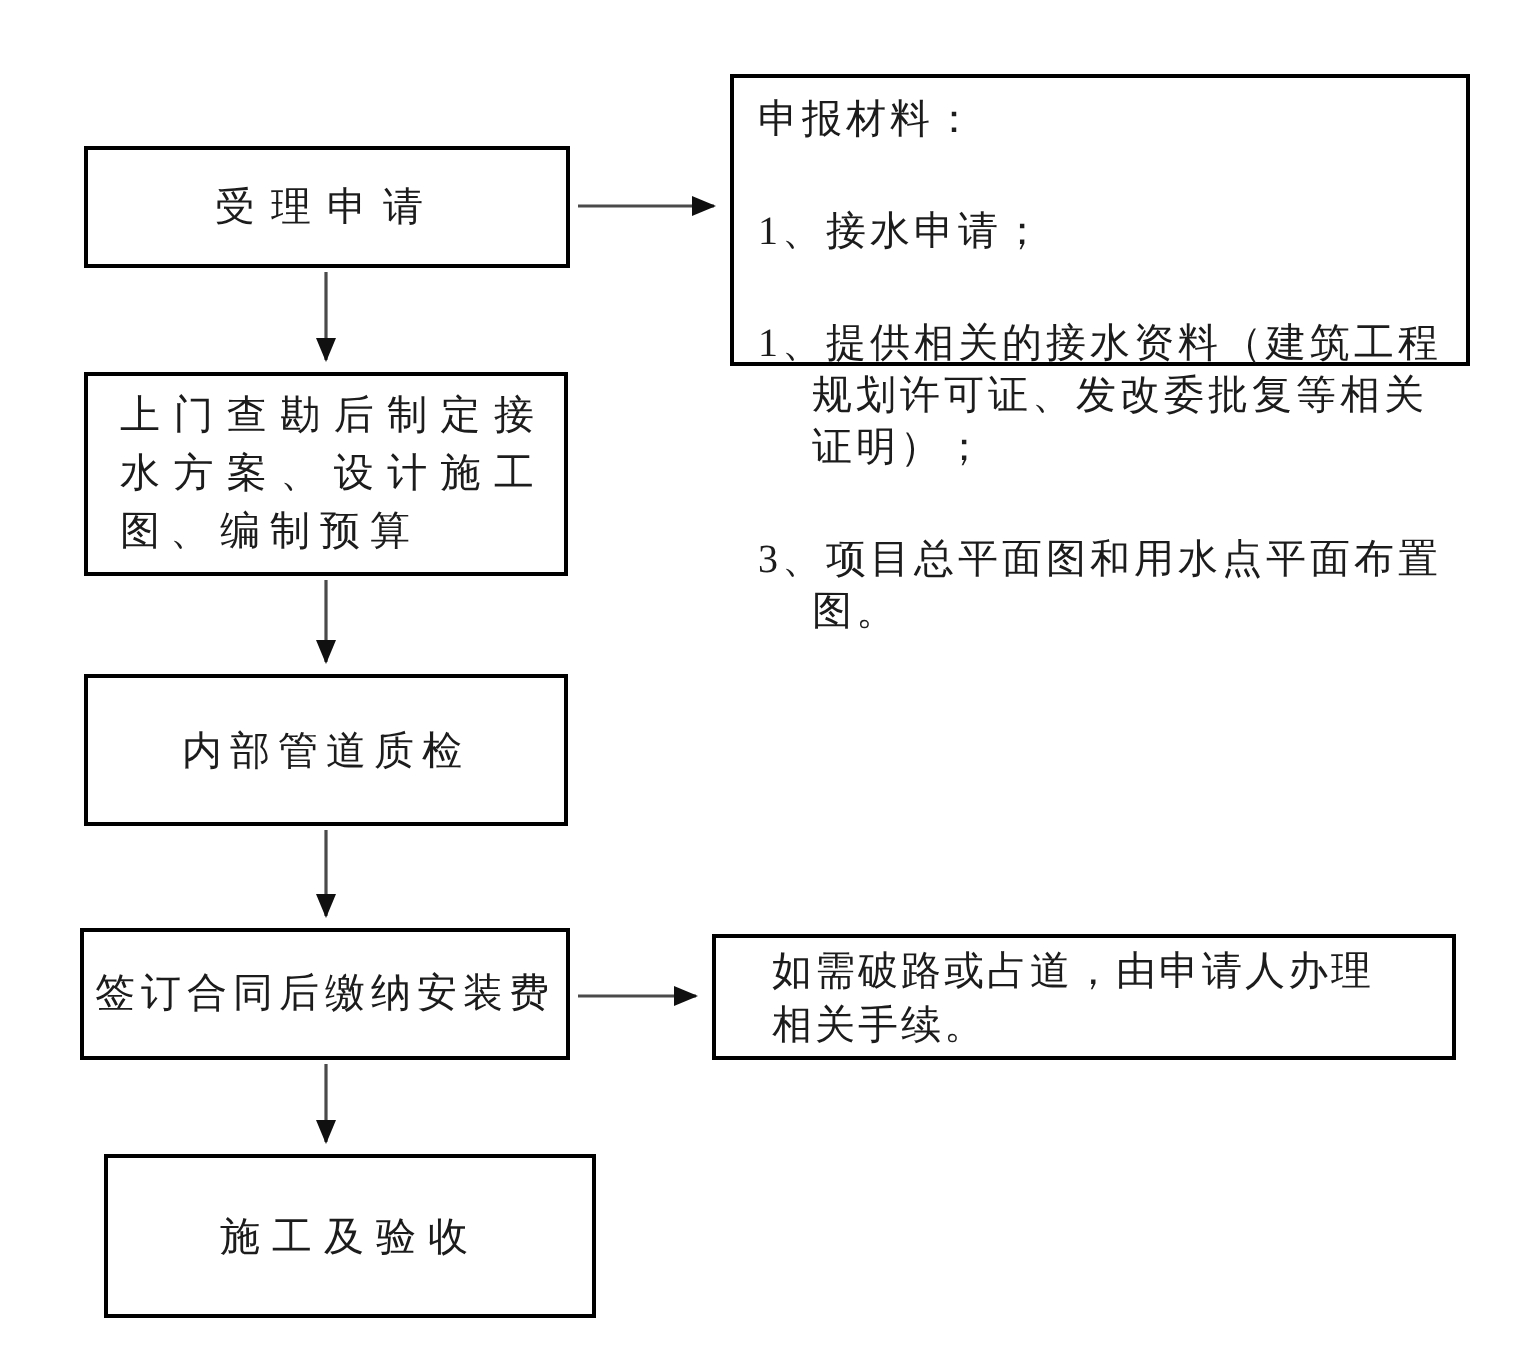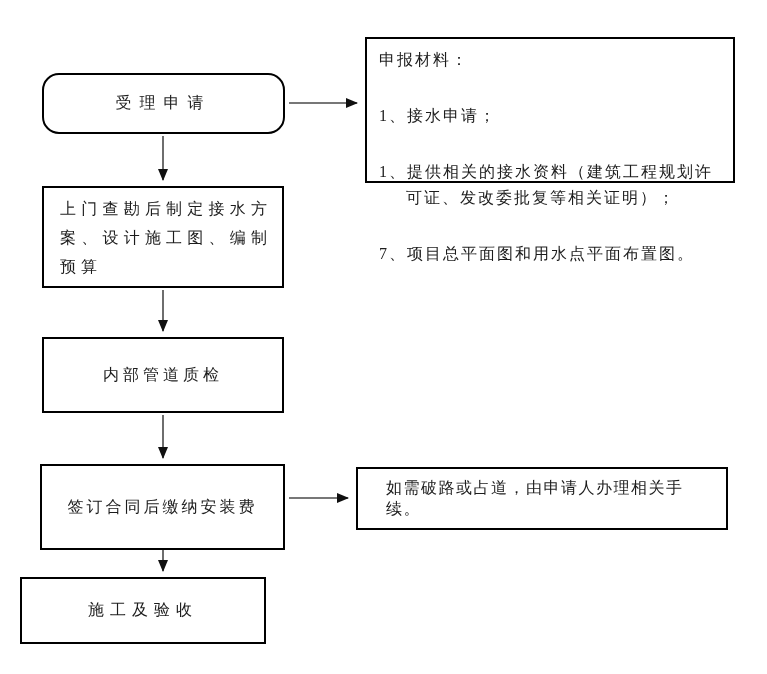--- a/index.html
+++ b/index.html
@@ -22,21 +22,21 @@
     top: 0;
     width: 767px;
     height: 674px;
     pointer-events: none;
   }
   .box {
     position: absolute;
     box-sizing: border-box;
     border: 2px solid #000000;
     background: #ffffff;
-    font-size: 16px;
+    font-size: 20px;
   }
   .step {
     display: flex;
     align-items: center;
     justify-content: center;
     text-align: center;
   }
   .step-multiline {
     display: block;
     text-align: justify;
@@ -82,44 +82,44 @@
       </marker>
     </defs>
     <line x1="289" y1="103" x2="357" y2="103" stroke="#4a4a4a" stroke-width="1.6" marker-end="url(#ah)"></line>
     <line x1="163" y1="136" x2="163" y2="180" stroke="#4a4a4a" stroke-width="1.6" marker-end="url(#ah)"></line>
     <line x1="163" y1="290" x2="163" y2="331" stroke="#4a4a4a" stroke-width="1.6" marker-end="url(#ah)"></line>
     <line x1="163" y1="415" x2="163" y2="458" stroke="#4a4a4a" stroke-width="1.6" marker-end="url(#ah)"></line>
     <line x1="289" y1="498" x2="348" y2="498" stroke="#4a4a4a" stroke-width="1.6" marker-end="url(#ah)"></line>
     <line x1="163" y1="532" x2="163" y2="571" stroke="#4a4a4a" stroke-width="1.6" marker-end="url(#ah)"></line>
   </svg>
 
-  <div class="box step" style="left:42px; top:73px; width:243px; height:61px; letter-spacing:8px;border-radius:17px;">
+  <div class="box step" style="left:42px; top:73px; width:243px; height:61px; letter-spacing:8px;">
     <span>受理申请</span>
   </div>
 
   <div class="box note-materials" style="left:365px; top:37px; width:370px; height:146px;">
     <div>申报材料：</div>
     <div class="note-line-hang">1、接水申请；</div>
     <div class="note-line-hang">1、提供相关的接水资料（建筑工程规划许可证、发改委批复等相关证明）；</div>
-    <div class="note-line-hang">7、项目总平面图和用水点平面布置图。</div>
+    <div class="note-line-hang">3、项目总平面图和用水点平面布置图。</div>
   </div>
 
   <div class="box step" style="left:42px; top:337px; width:242px; height:76px; letter-spacing:4px;">
     <span>内部管道质检</span>
   </div>
 
   <div class="box step-multiline" style="left:42px; top:186px; width:242px; height:102px;">
     <span>上门查勘后制定接水方案、设计施工图、编制预算</span>
   </div>
 
-  <div class="box step-twoline" style="left:40px; top:464px; width:245px; height:86px;">
+  <div class="box step-twoline" style="left:40px; top:464px; width:245px; height:66px;">
     <span>签订合同后缴纳安装费</span>
   </div>
 
   <div class="box note-road" style="left:356px; top:467px; width:372px; height:63px;">
     <span>如需破路或占道，由申请人办理相关手续。</span>
   </div>
 
-  <div class="box step" style="left:20px; top:577px; width:246px; height:67px; letter-spacing:6px;">
+  <div class="box step" style="left:52px; top:577px; width:246px; height:82px; letter-spacing:6px;">
     <span>施工及验收</span>
   </div>
 
 </div>
 
 </body></html>

